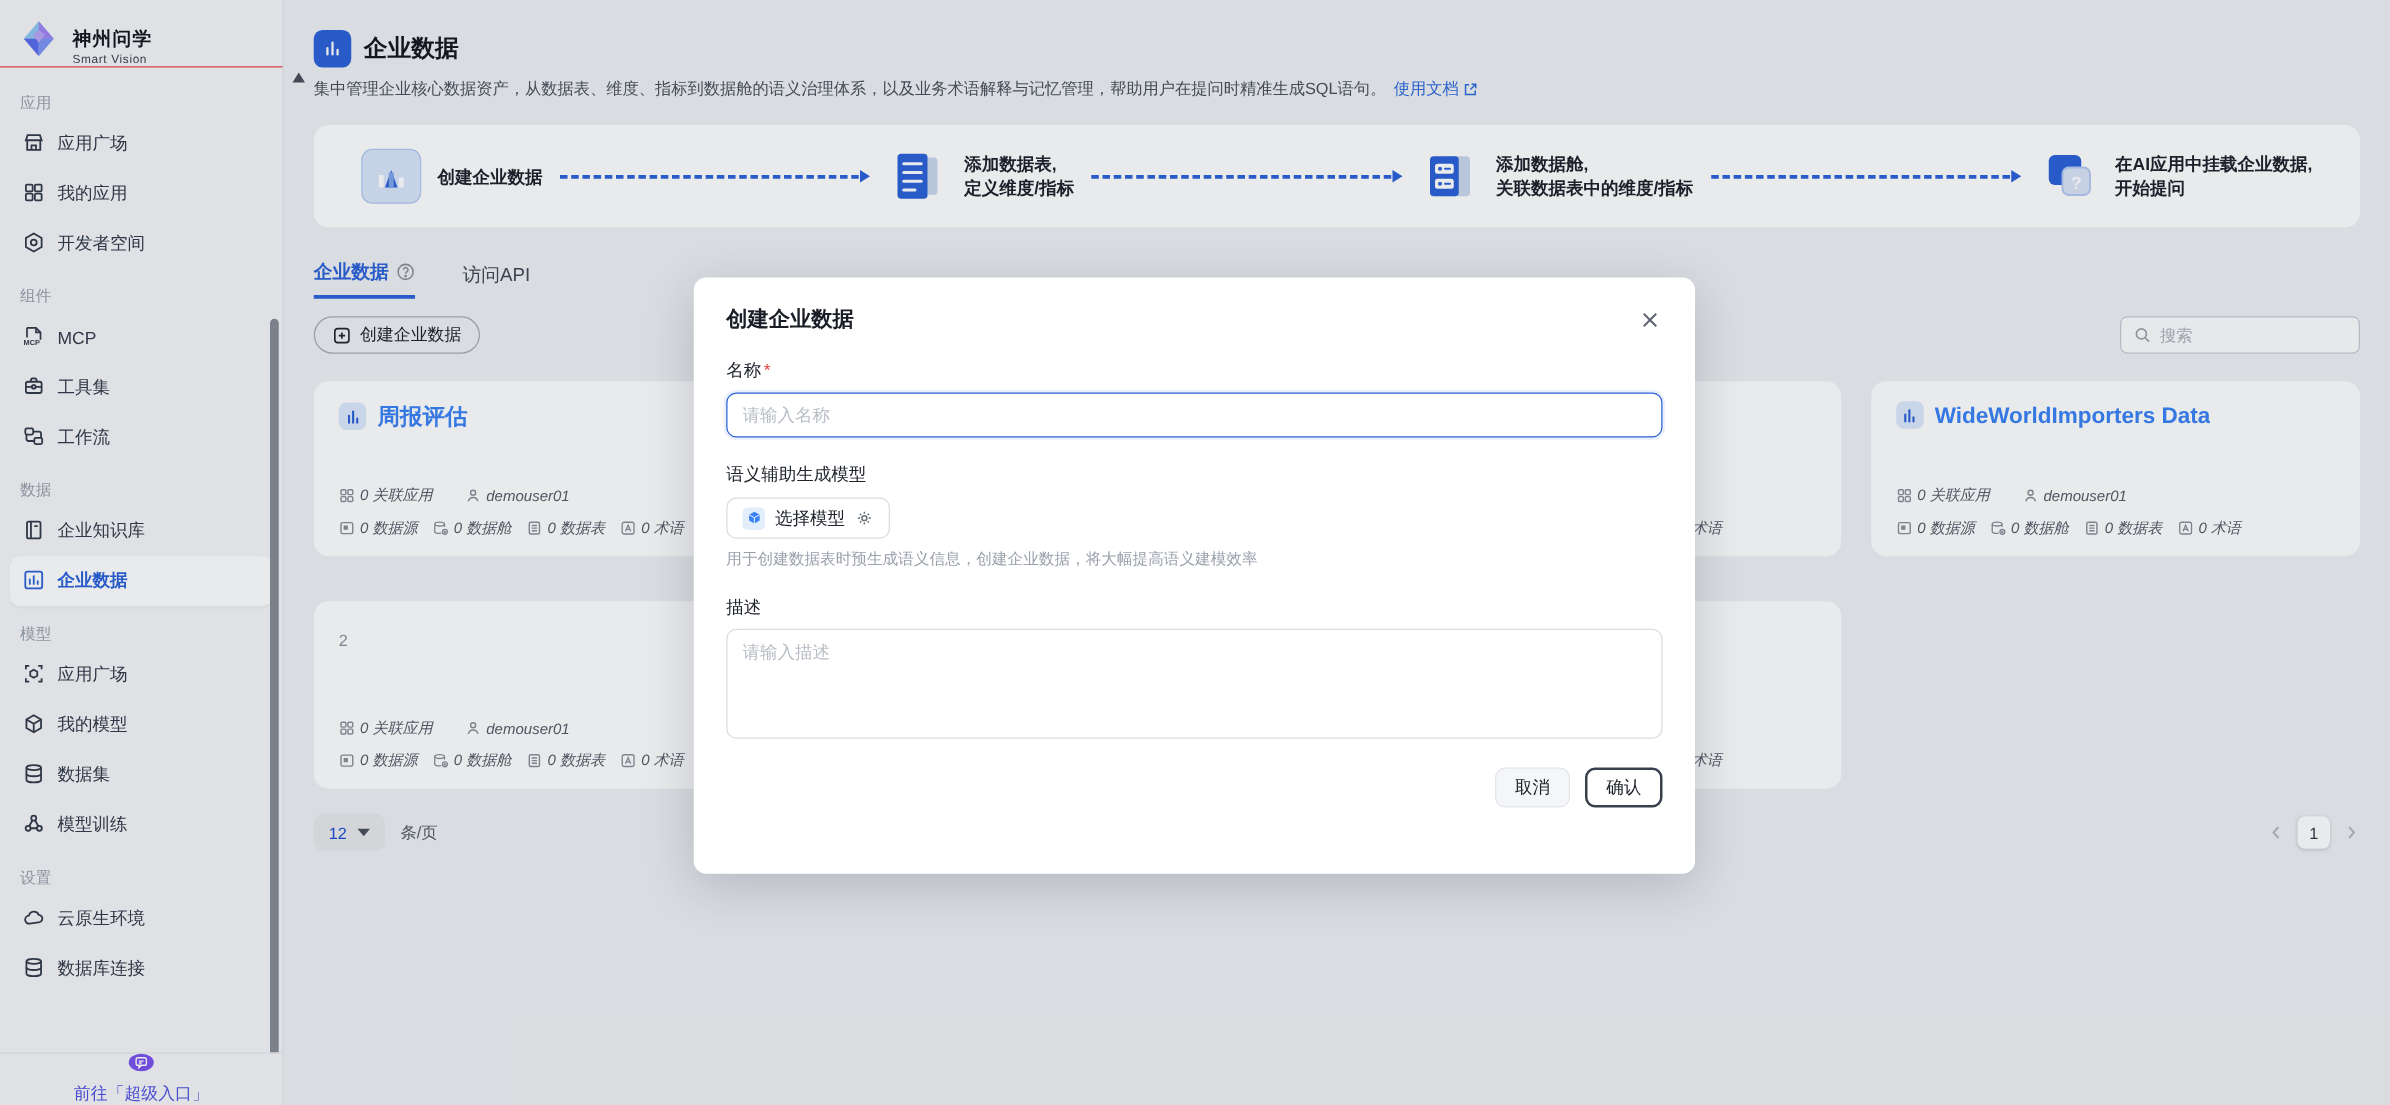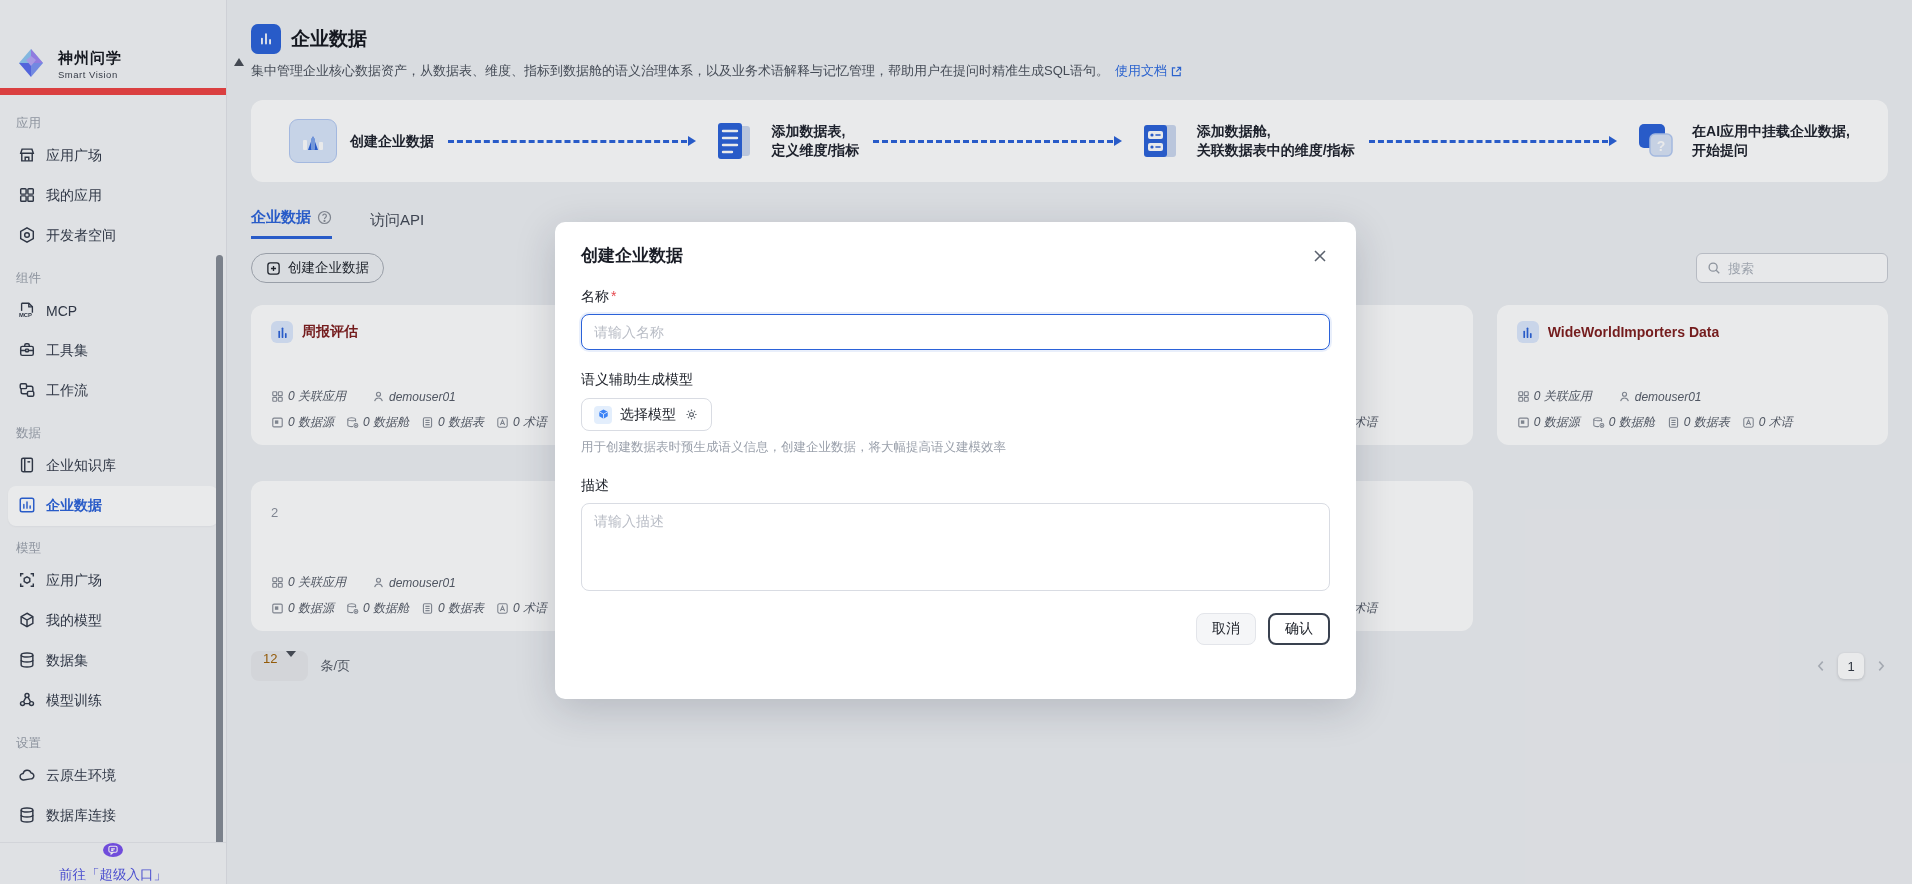--- a/index.html
+++ b/index.html
@@ -2,21 +2,21 @@
 <html><head>
 <meta charset="utf-8">
 <style>
   * { margin:0; padding:0; box-sizing:border-box; }
   html,body { width:1912px; height:884px; overflow:hidden; }
   body { font-family:"Liberation Sans","DejaVu Sans",sans-serif; background:#eef0f3; color:#22262e; }
   .screen { position:relative; width:1912px; height:884px; display:flex; }
 
   
   .sidebar { position:relative; width:227px; height:884px; background:#f5f6f8; border-right:1px solid #e2e3e8; flex:0 0 227px; z-index:1; }
-  .logo { display:flex; align-items:center; gap:10px; height:54px; padding:0 14px; border-bottom:7px solid #ef4444;margin-top:41px; }
+  .logo { display:flex; align-items:flex-end; gap:10px; height:54px; padding:0 14px; border-bottom:1px solid #ef4444; }
   .logo-txt .t1 { font-size:15px; font-weight:700; color:#15181f; letter-spacing:1px; }
   .logo-txt .t2 { font-size:9.5px; color:#3a3f4a; margin-top:1px; letter-spacing:.5px; }
   .nav { padding:6px 8px 0 8px; height:786px; overflow:hidden; }
   .sec-label { font-size:12.5px; color:#9aa0ab; margin:14px 0 4px 8px; }
   .item { display:flex; align-items:center; gap:10px; height:40px; padding:0 10px; border-radius:8px; font-size:14px; color:#333a49; cursor:pointer; }
   .item svg { flex:0 0 auto; }
   .item.active { background:#ffffff; color:#2b62d9; font-weight:700; box-shadow:0 1px 2px rgba(30,40,80,.05); }
   .sb-scroll { position:absolute; right:3px; top:255px; width:7px; height:592px; background:#878c96; border-radius:4px; }
   .sb-footer { position:absolute; left:0; right:0; bottom:0; height:42px; display:flex; align-items:center; gap:9px; padding:0 16px; border-top:1px solid #e6e7ec; background:#f5f6f8; color:#4f52e0; font-size:13.5px;flex-direction:column; }
   .chat-bub { width:20px; height:20px; border-radius:50%; background:#7a52ee; display:flex; align-items:center; justify-content:center; }
@@ -47,32 +47,32 @@
   .create-btn { display:flex; align-items:center; gap:7px; height:30px; padding:0 14px; border:1px solid #a8adb6; border-radius:15px; font-size:13.5px; color:#22262e; background:transparent; cursor:pointer; }
   .search { display:flex; align-items:center; gap:7px; width:192px; height:30px; padding:0 10px; border:1px solid #c9ccd4; border-radius:6px; background:#fdfdfe; }
   .search input { border:none; outline:none; background:transparent; font-size:13px; width:140px; color:#22262e; font-family:inherit; }
   .search input::placeholder { color:#aab0ba; }
 
   .grid { margin-top:22px; display:grid; grid-template-columns:repeat(4,1fr); column-gap:24px; row-gap:36px; }
   .card { background:#ffffff; border-radius:12px; padding:16px 20px 14px 20px; height:140px; display:flex; flex-direction:column; cursor:pointer; }
   .card.r2 { height:150px; }
   .card-head { display:flex; align-items:center; gap:9px; }
   .card-ic { width:22px; height:22px; border-radius:6px; background:#dce8fd; display:flex; align-items:center; justify-content:center; flex:0 0 auto; }
-  .card-title { font-size:14px; font-weight:700; color:#7f1d1d; white-space:nowrap; overflow:hidden; }
+  .card-title { font-size:18px; font-weight:700; color:#3b82f6; white-space:nowrap; overflow:hidden; }
   .card-desc { font-size:13px; color:#8b919d; margin-top:8px; min-height:15px; }
   .card-stats { margin-top:auto; display:flex; flex-direction:column; gap:9px; }
   .srow { display:flex; align-items:center; gap:12px; }
   .srow.first { gap:26px; }
   .stat { display:flex; align-items:center; gap:4px; font-size:12px; color:#565c68; white-space:nowrap; }
   .stat svg { color:#8a8f99; flex:0 0 auto; }
   .empty-cell { }
 
   .pager { margin-top:20px; display:flex; align-items:center; justify-content:space-between; }
   .pager-left { display:flex; align-items:center; gap:12px; }
-  .size-select { display:flex; gap:9px; height:30px; padding:0 12px; background:#e7e8ec; border-radius:8px; font-size:13px; color:#a16207; cursor:pointer; }
+  .size-select { display:flex; align-items:center; gap:9px; height:30px; padding:0 12px; background:#e7e8ec; border-radius:8px; font-size:13px; color:#1d4ed8; cursor:pointer; }
   .caret { width:0; height:0; border-left:5px solid transparent; border-right:5px solid transparent; border-top:6px solid #4a4f58; }
   .per-page { font-size:13px; color:#565c68; }
   .pager-right { display:flex; align-items:center; gap:10px; }
   .pg-chev { color:#b4b8c0; cursor:pointer; display:flex; }
   .pg-num { width:26px; height:26px; background:#ffffff; border-radius:6px; box-shadow:0 1px 3px rgba(20,25,40,.18); display:flex; align-items:center; justify-content:center; font-size:13px; color:#333a45; cursor:pointer; }
 
   
   .mask { position:absolute; inset:0; background:rgba(12,18,34,.09); z-index:40; }
   .modal { position:absolute; left:555px; top:222px; width:801px; height:477px; background:#ffffff; border-radius:10px; box-shadow:0 10px 40px rgba(20,28,50,.18); z-index:50; padding:22px 26px; }
   .m-head { display:flex; align-items:center; justify-content:space-between; }

